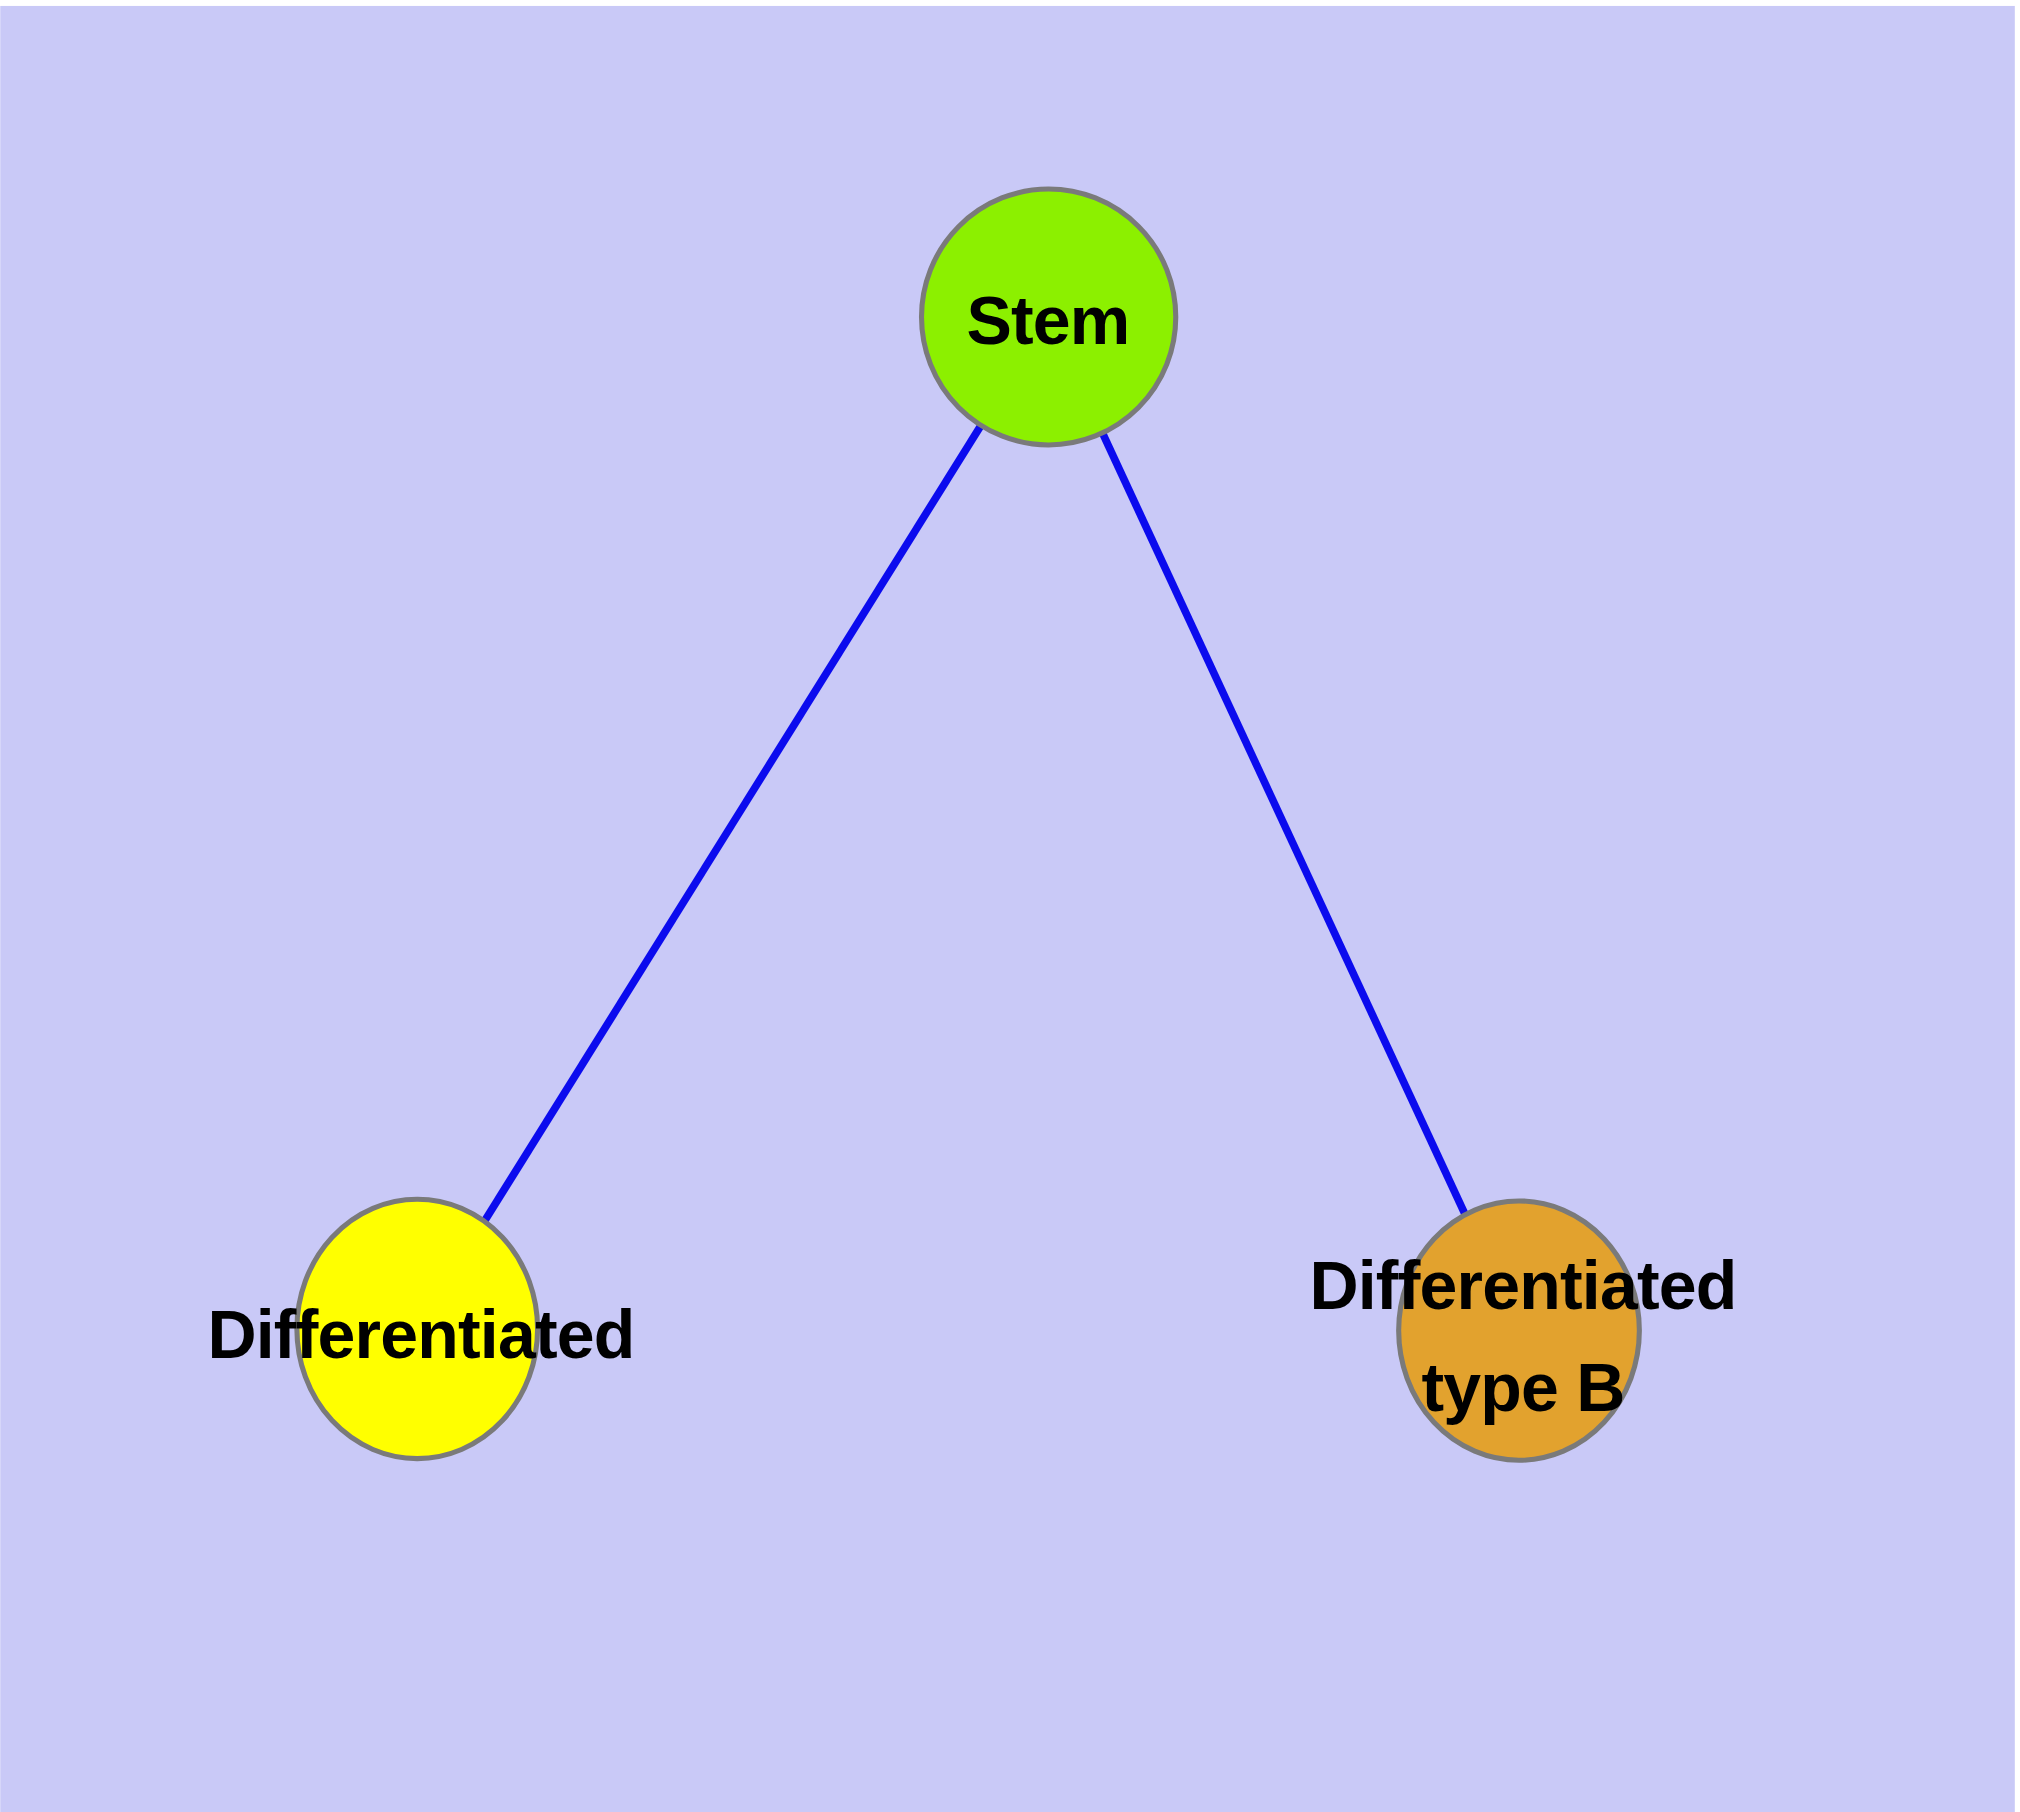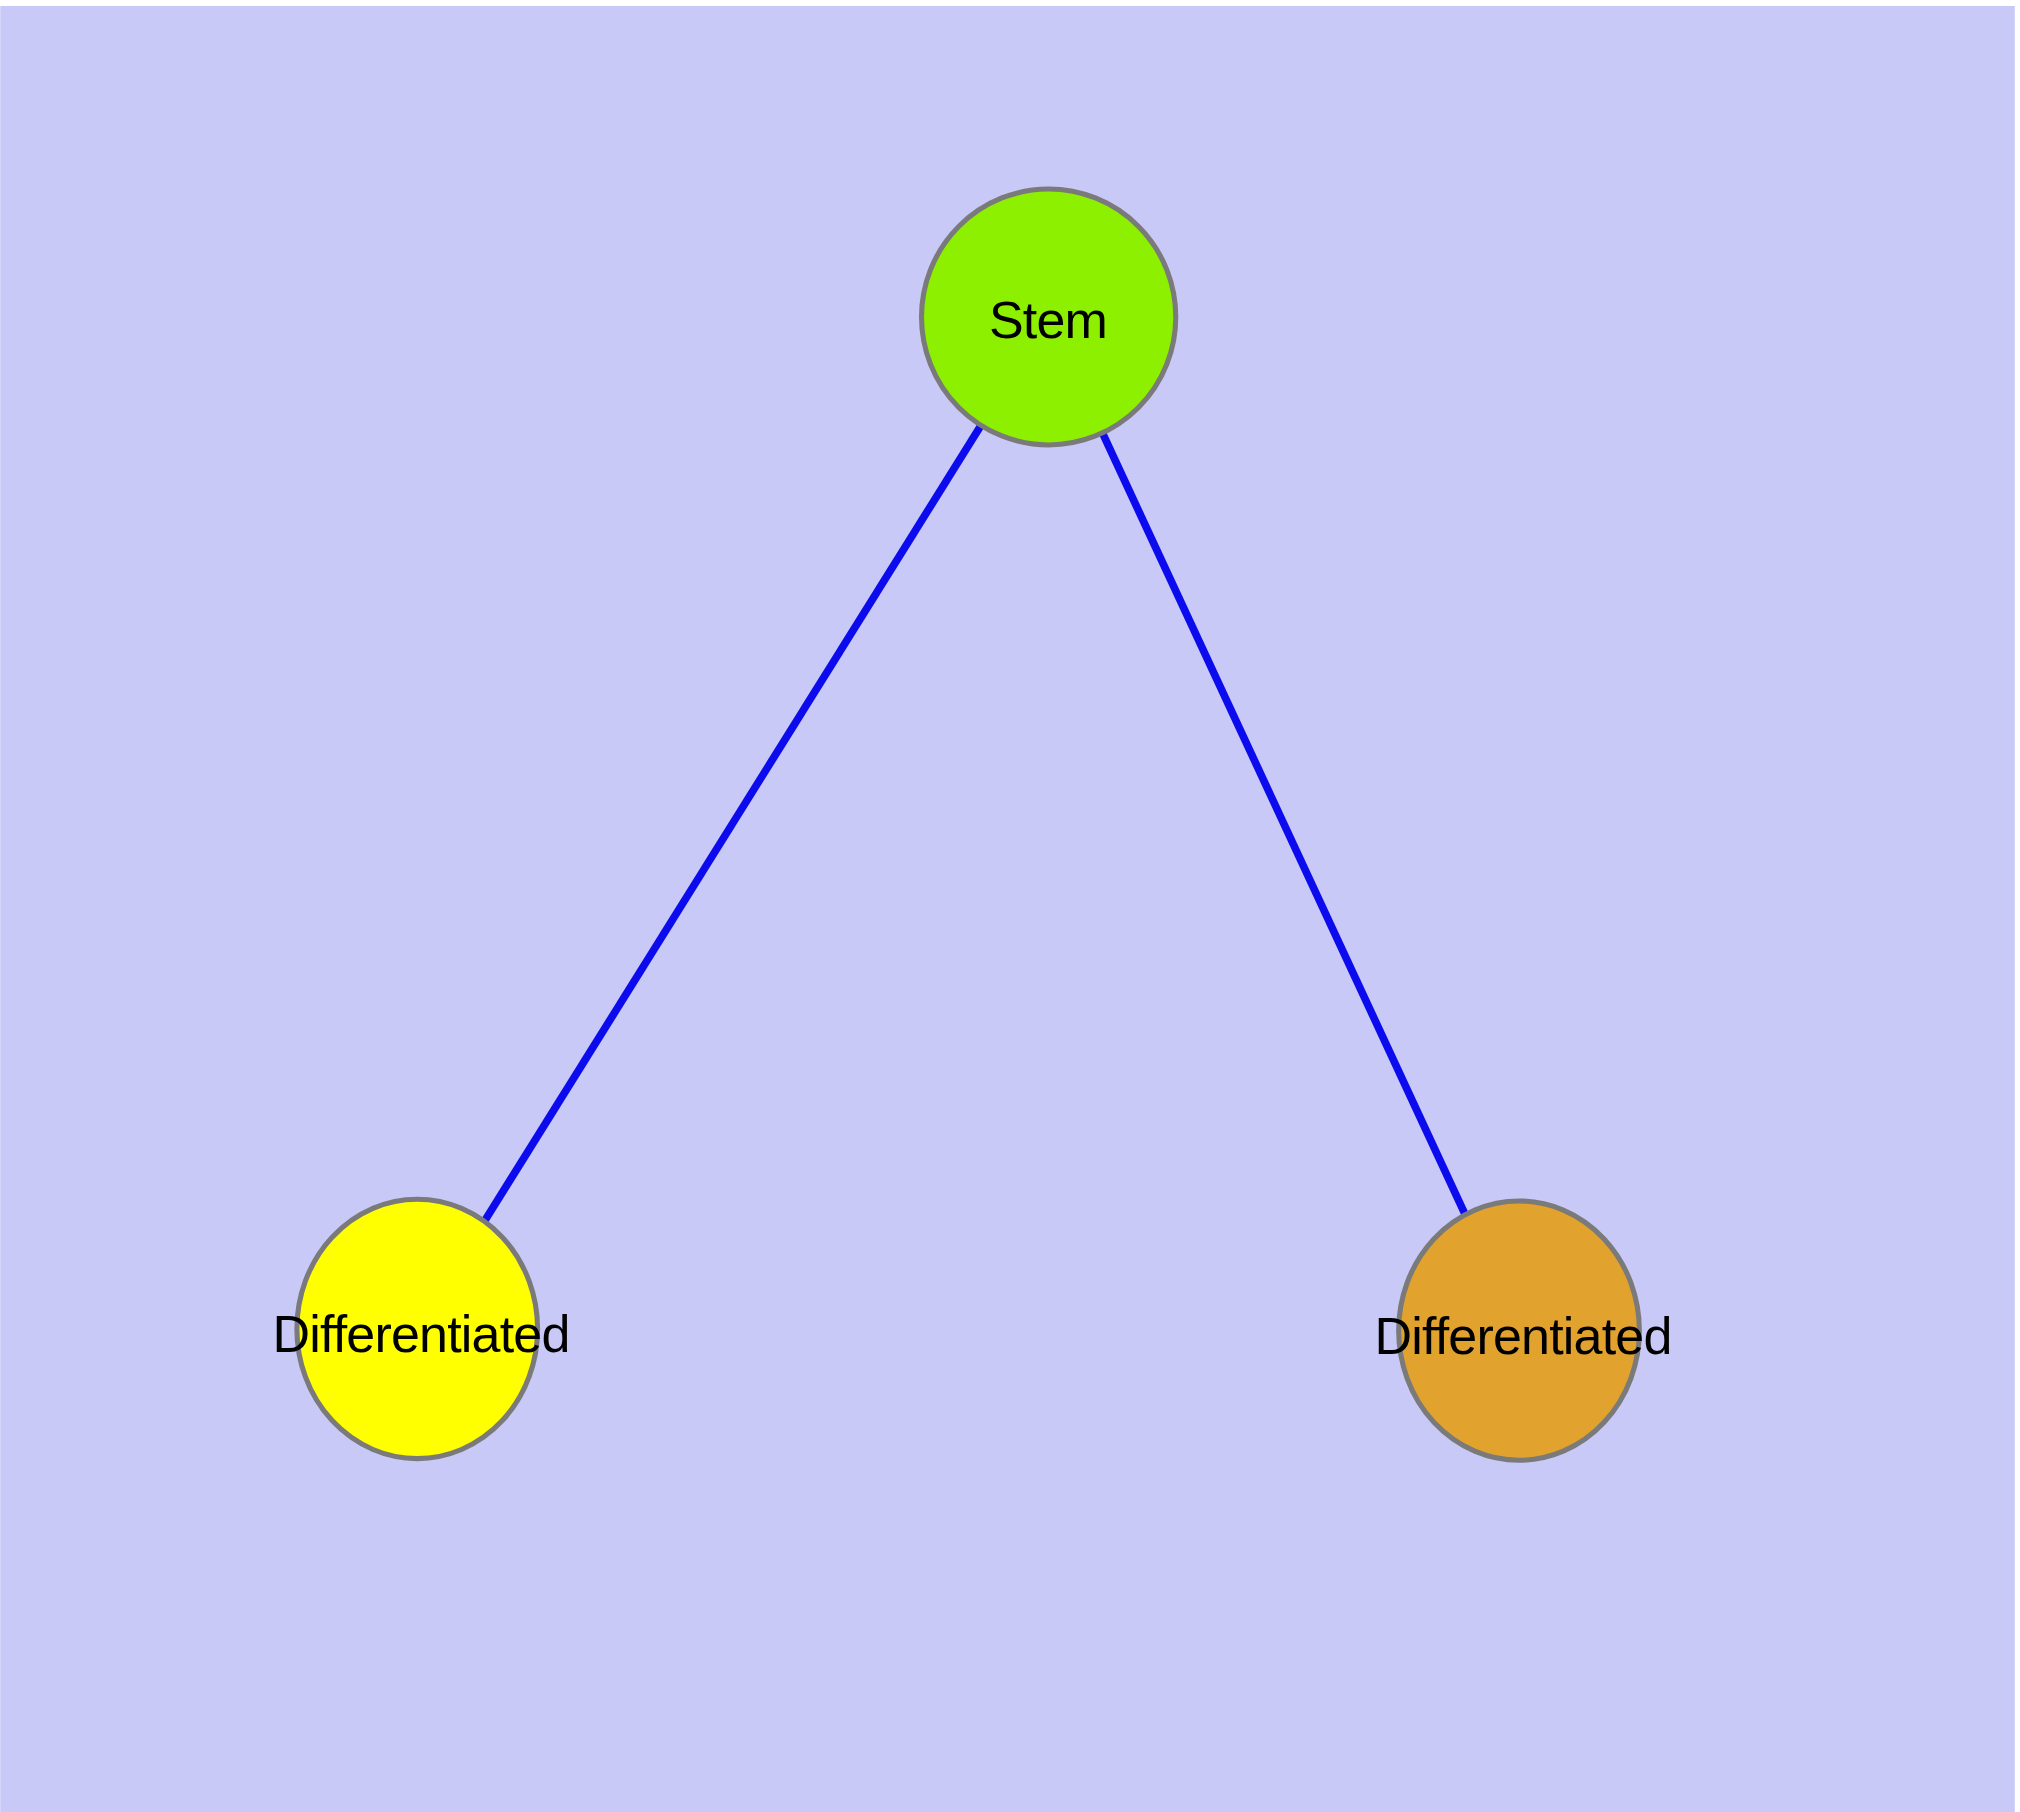--- a/index.html
+++ b/index.html
@@ -21,22 +21,22 @@
     top: 0;
     width: 2021px;
     height: 1812px;
     display: block;
   }
   .node-label {
     position: absolute;
     transform: translate(-50%, -50%);
     text-align: center;
     color: #000000;
-    font-weight: normal;
-    font-size: 52px;
+    font-weight: bold;
+    font-size: 68px;
     line-height: 102px;
     white-space: nowrap;
     letter-spacing: -0.8px;
   }
   .node-label span { display: block; }
 </style>
 </head>
 <body>
 
 <div class="screen">
@@ -56,16 +56,17 @@
   <div class="node-label" style="left:1048px; top:320px;">
     <span>Stem</span>
   </div>
 
   <div class="node-label" style="left:421px; top:1334px;">
     <span>Differentiated</span>
   </div>
 
   <div class="node-label" style="left:1523px; top:1336px;">
     <span>Differentiated</span>
+    <span>type B</span>
   </div>
 
 </div>
 
 
 </body></html>

